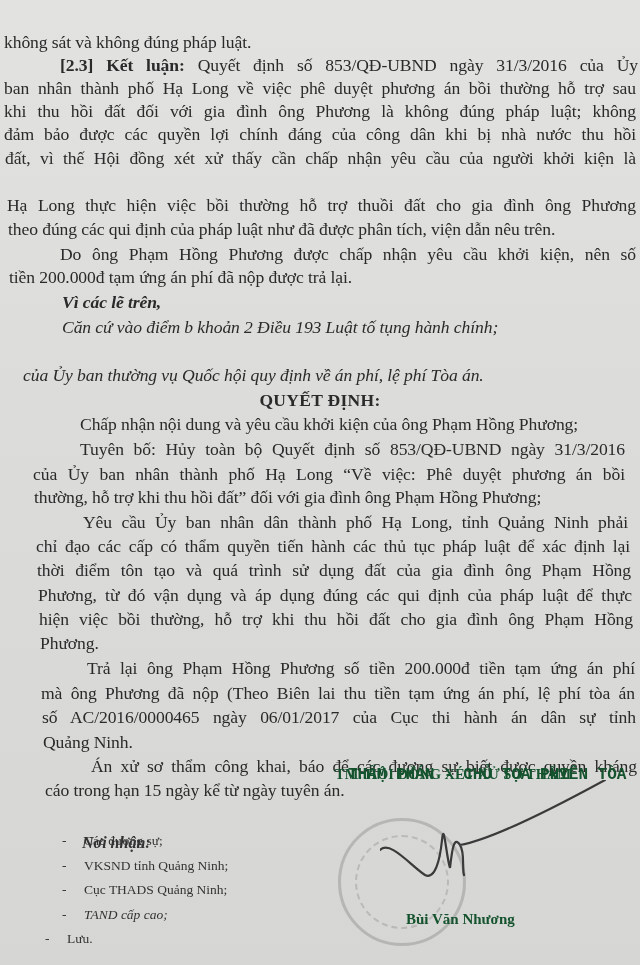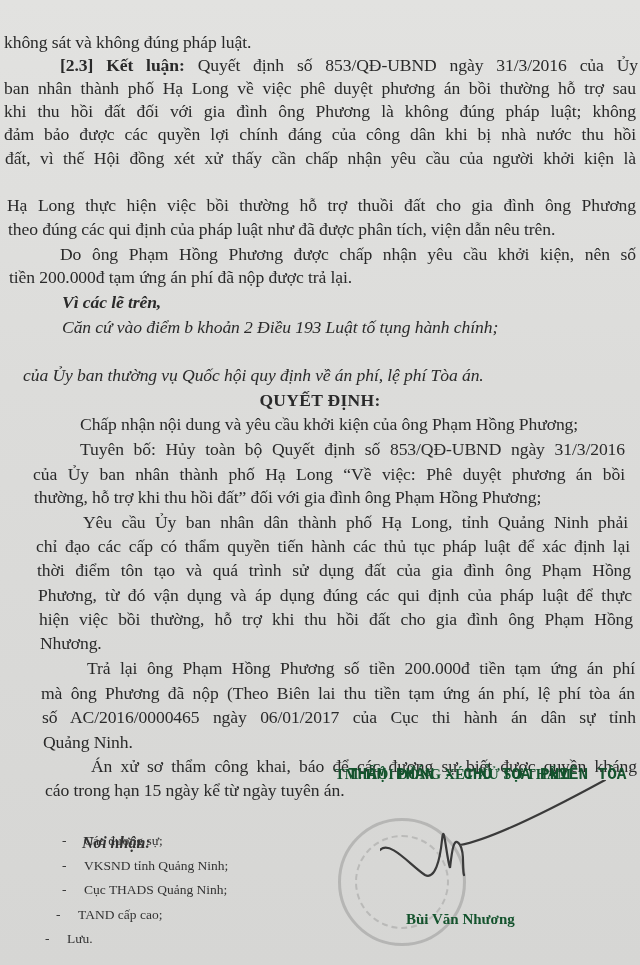--- a/index.html
+++ b/index.html
@@ -57,35 +57,35 @@
 
   <div class="line just" style="left:80px; top:438px; width:545px;">Tuyên bố: Hủy toàn bộ Quyết định số 853/QĐ-UBND ngày 31/3/2016</div>
   <div class="line just" style="left:33px; top:463px; width:592px;">của Ủy ban nhân thành phố Hạ Long “Về việc: Phê duyệt phương án bồi</div>
   <div class="line" style="left:34px; top:486px;">thường, hỗ trợ khi thu hồi đất” đối với gia đình ông Phạm Hồng Phương;</div>
 
   <div class="line just" style="left:83px; top:511px; width:545px;">Yêu cầu Ủy ban nhân dân thành phố Hạ Long, tỉnh Quảng Ninh phải</div>
   <div class="line just" style="left:36px; top:535px; width:594px;">chỉ đạo các cấp có thẩm quyền tiến hành các thủ tục pháp luật để xác định lại</div>
   <div class="line just" style="left:37px; top:559px; width:594px;">thời điểm tôn tạo và quá trình sử dụng đất của gia đình ông Phạm Hồng</div>
   <div class="line just" style="left:38px; top:584px; width:594px;">Phương, từ đó vận dụng và áp dụng đúng các qui định của pháp luật để thực</div>
   <div class="line just" style="left:39px; top:608px; width:594px;">hiện việc bồi thường, hỗ trợ khi thu hồi đất cho gia đình ông Phạm Hồng</div>
-  <div class="line" style="left:40px; top:632px;">Nhương.</div>
+  <div class="line" style="left:40px; top:632px;">Phương.</div>
 
   <div class="line just" style="left:87px; top:657px; width:548px;">Trả lại ông Phạm Hồng Phương số tiền 200.000đ tiền tạm ứng án phí</div>
   <div class="line just" style="left:41px; top:682px; width:594px;">mà ông Phương đã nộp (Theo Biên lai thu tiền tạm ứng án phí, lệ phí tòa án</div>
   <div class="line just" style="left:42px; top:706px; width:594px;">số AC/2016/0000465 ngày 06/01/2017 của Cục thi hành án dân sự tỉnh</div>
   <div class="line" style="left:43px; top:731px;">Quảng Ninh.</div>
 
   <div class="line just" style="left:91px; top:755px; width:546px;">Án xử sơ thẩm công khai, báo để các đương sự biết được quyền kháng</div>
   <div class="line" style="left:45px; top:779px;">cáo trong hạn 15 ngày kể từ ngày tuyên án.</div>
 
   <div class="recip b i" style="left:82px; top:834px; font-size:16px;">Nơi nhận:</div>
   <div class="recip" style="left:62px; top:832px;"><span class="dot">-</span><span>Các đương sự;</span></div>
   <div class="recip" style="left:62px; top:857px;"><span class="dot">-</span><span>VKSND tỉnh Quảng Ninh;</span></div>
   <div class="recip" style="left:62px; top:881px;"><span class="dot">-</span><span>Cục THADS Quảng Ninh;</span></div>
-  <div class="recip" style="left:56px; top:906px;"><span class="dot">-</span><span>TAND cấp cao;</span></div>
+  <div class="recip" style="left:62px; top:906px;font-style:italic;"><span class="dot">-</span><span>TAND cấp cao;</span></div>
   <div class="recip" style="left:45px; top:930px;"><span class="dot">-</span><span>Lưu.</span></div>
 
   <div class="sig-title" style="left:335px; top:766px; font-size:14.5px;">TM. HỘI ĐỒNG XÉT XỬ SƠ THẨM</div>
   <div class="sig-title" style="left:348px; top:766px; font-size:16px;font-family:Liberation Mono, monospace;">THẨM PHÁN - CHỦ TỌA PHIÊN TÒA</div>
 
   <div class="stamp"></div>
 
   <svg class="sig" width="240" height="120" viewBox="0 0 240 120">
     <path d="M 0 70 C 10 60, 30 85, 45 95 C 55 100, 60 80, 62 60 C 64 40, 66 75, 70 88 C 72 70, 74 55, 80 65 C 85 72, 82 90, 84 95 M 80 65 C 110 60, 170 30, 225 0" fill="none" stroke="#3a3a3a" stroke-width="2.2" stroke-linecap="round"></path>
   </svg>

